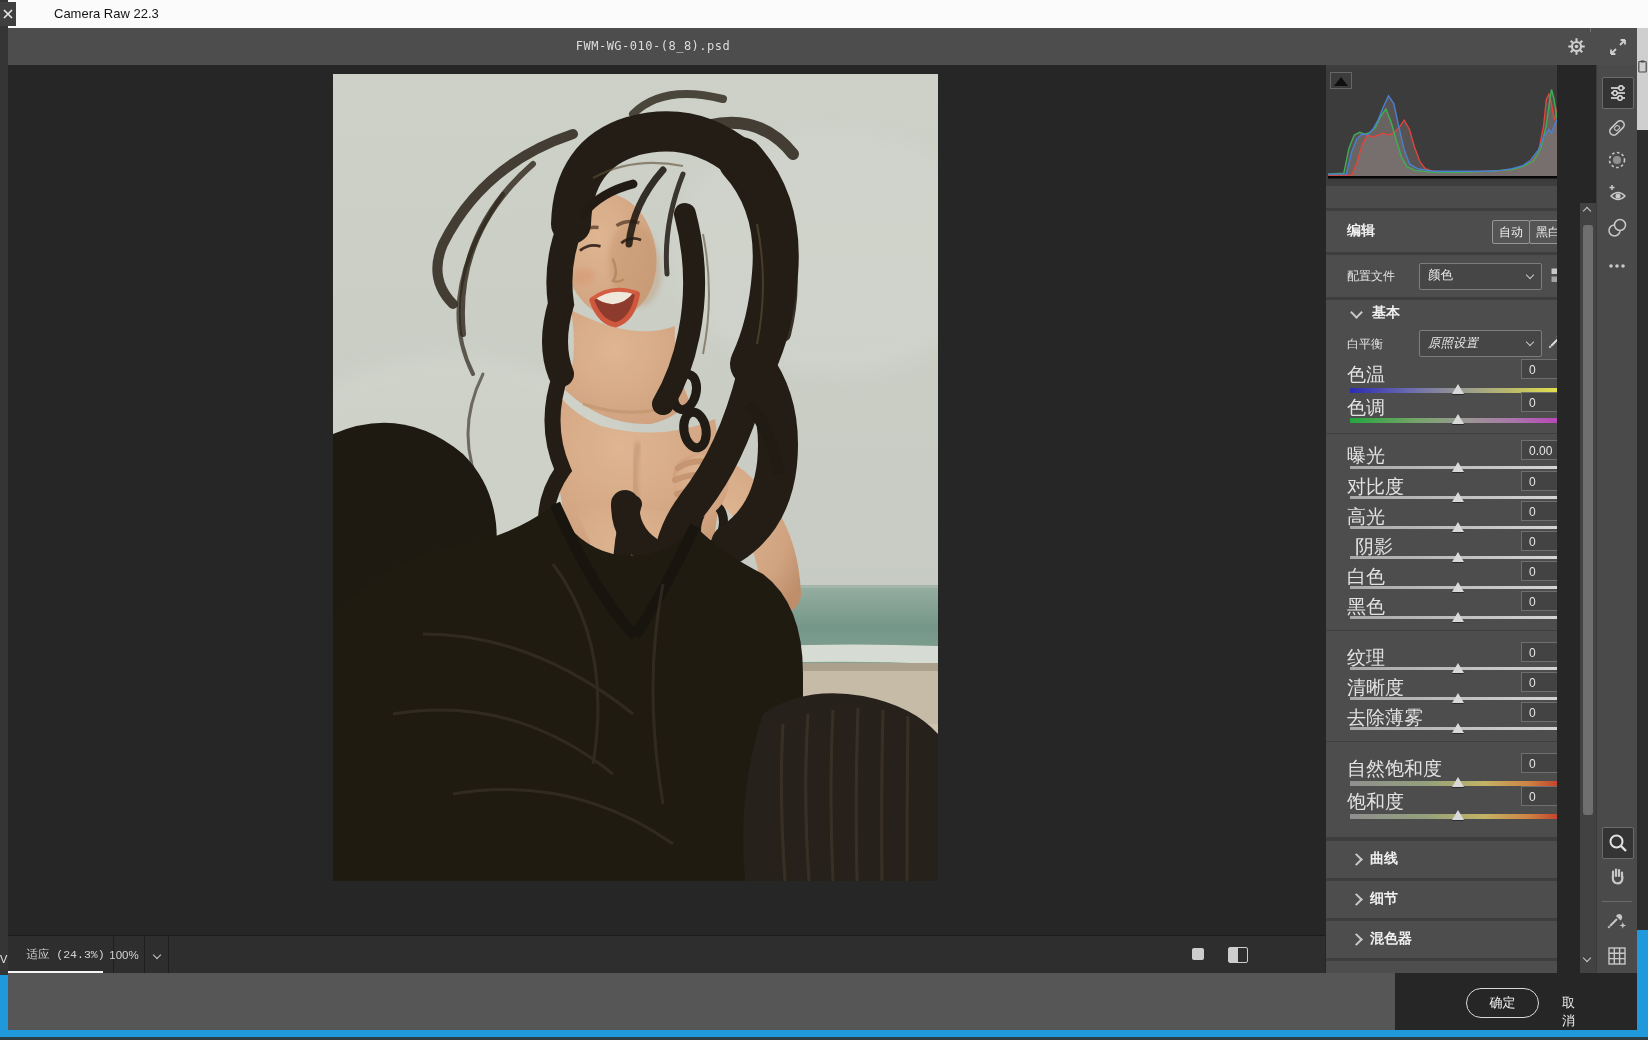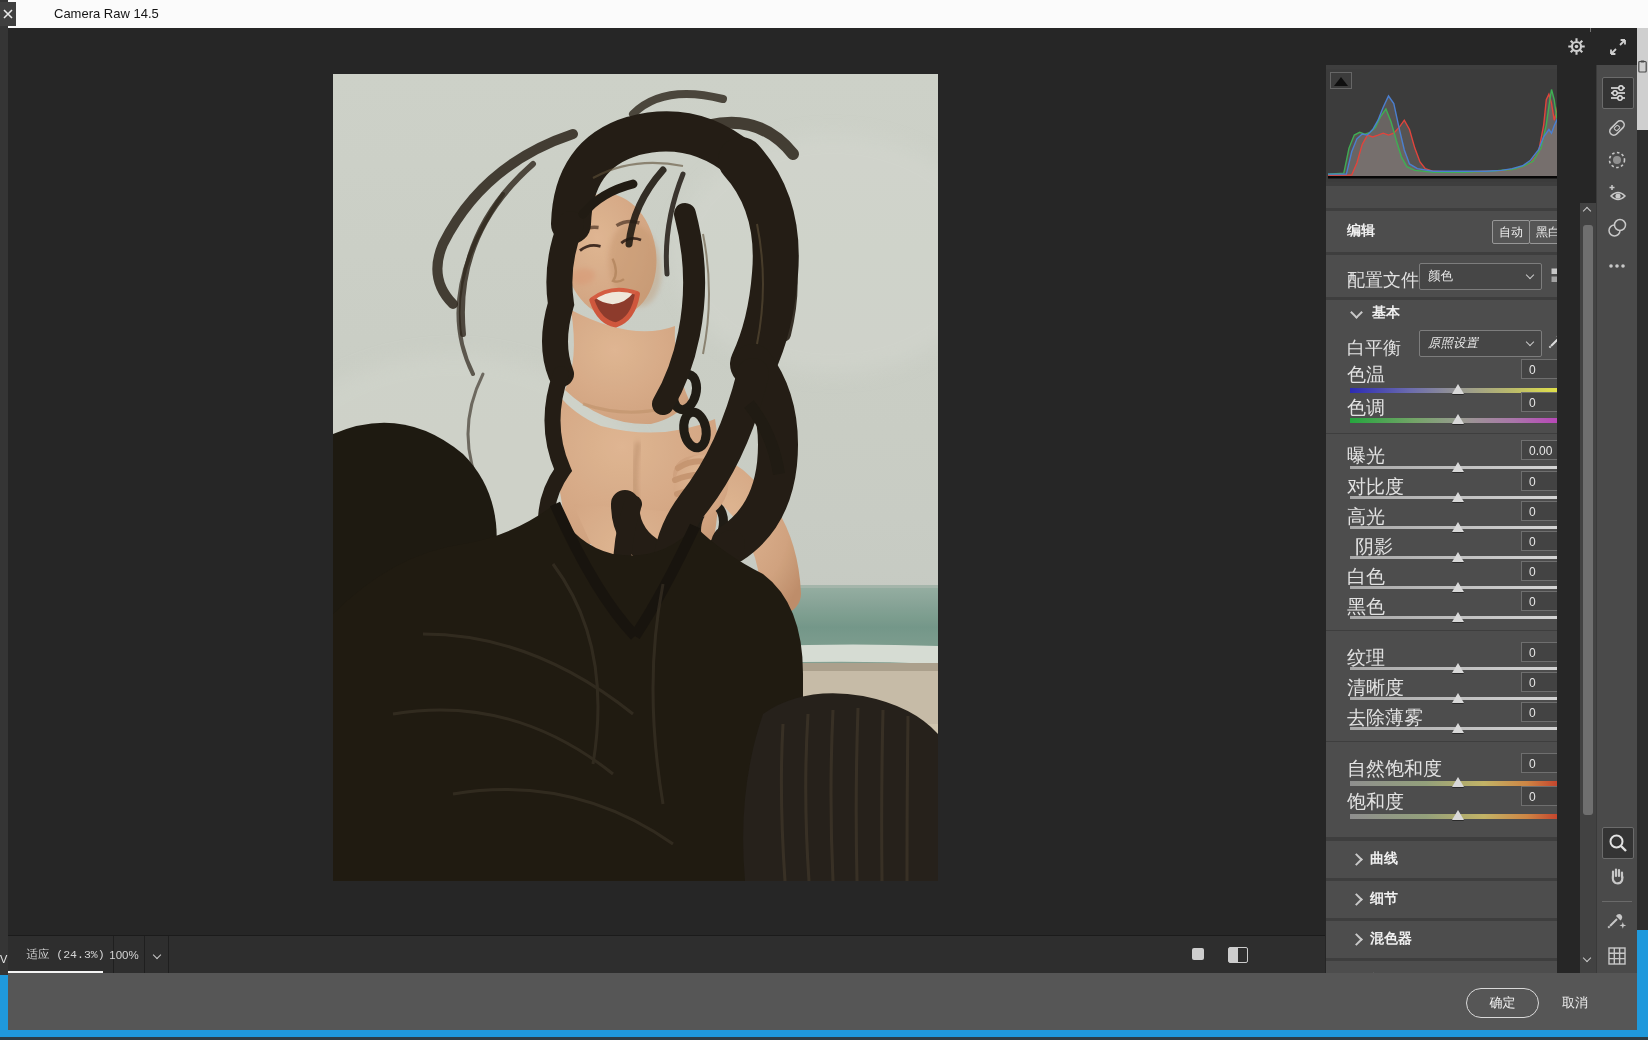--- a/index.html
+++ b/index.html
@@ -37,21 +37,21 @@
   .rightpanel{left:1326px;top:65px;width:231px;height:908px;background:#3e3e3e;overflow:hidden;z-index:10;}
   .row{position:absolute;left:0;width:267px;background:#4d4d4d;}
   #histo{top:4px;height:113px;background:#3c3c3c;}
   #histsvg{position:absolute;left:2px;top:6px;}
   .clipbox{position:absolute;top:3px;width:20px;height:15px;border:1px solid rgba(255,255,255,.22);display:flex;align-items:flex-end;justify-content:center;}
   .clip-tri{width:0;height:0;border-left:7px solid transparent;border-right:7px solid transparent;border-bottom:9px solid #0f0f0f;margin-bottom:2px;}
   #infostrip{top:121px;height:22px;background:#4b4b4b;}
   #editrow{top:146px;height:41px;}
   #profilerow{top:190px;height:42px;}
   #basic{top:235px;height:537px;}
-  .panel-label{position:absolute;left:21px;color:#e2e2e2;font-size:18px;}
+  .panel-label{position:absolute;left:21px;color:#e2e2e2;font-size:12px;}
   .panel-title{position:absolute;color:#f0f0f0;font-size:14px;font-weight:bold;}
   .pbtn{position:absolute;top:9px;height:22px;line-height:22px;padding:0 6px;background:#555555;border:1px solid #979797;
         border-radius:2px;color:#efefef;font-size:12px;}
   .ddl{position:absolute;left:93px;width:113px;height:25px;background:#464646;border:1px solid #7d7d7d;border-radius:2px;
        color:#e8e8e8;font-size:12.5px;line-height:24px;padding-left:8px;box-sizing:content-box;}
   .chev{display:inline-block;width:7px;height:7px;border-right:2px solid #c9c9c9;border-bottom:2px solid #c9c9c9;}
   .chev.down{transform:rotate(45deg);}
   .chev.right{transform:rotate(-45deg);}
   .chev.up{transform:rotate(-135deg);}
   .chev.sm{width:5px;height:5px;border-width:1.5px;}
@@ -84,48 +84,51 @@
   .sb-chev{position:absolute;left:4px;}
 
   
   .toolcol{left:1596px;top:65px;width:41px;height:908px;background:#4a4a4a;border-left:1px solid #3a3a3a;z-index:11;}
   .tool{position:absolute;left:9px;width:22px;height:22px;}
   .tool-box{position:absolute;left:5px;width:30px;height:30px;background:#343434;border:1px solid #6b6b6b;border-radius:2px;
             display:flex;align-items:center;justify-content:center;}
   .tool-sep{position:absolute;left:5px;width:30px;height:1px;background:#6a6a6a;}
 
   
-  .footer{left:8px;top:973px;width:1629px;height:57px;background:#565656;z-index:12;}
+  .footer{left:8px;top:973px;width:1387px;height:57px;background:#565656;z-index:12;}
   .ok-btn{position:absolute;left:1458px;top:15px;width:71px;height:28px;border:1px solid #d9d9d9;border-radius:15px;
           color:#f2f2f2;font-size:13px;text-align:center;line-height:27px;}
   .cancel-btn{position:absolute;left:1554px;top:21px;color:#eeeeee;font-size:13px;}
 
   
   .rs1{left:1637px;top:0;width:11px;height:28px;background:#fbfbfb;z-index:35;}
   .rs2{left:1637px;top:28px;width:11px;height:102px;background:#cfcfcf;z-index:35;}
   .rs2 svg{position:absolute;left:1px;top:32px;}
   .rs3{left:1637px;top:130px;width:11px;height:800px;background:#2c2c2c;z-index:35;}
   .rs4{left:1637px;top:930px;width:11px;height:110px;background:#1f99dc;z-index:35;}
   .bottom-blue{left:0;top:1030px;width:1648px;height:7px;background:#1f99dc;z-index:50;}
   .bottom-teal{left:0;top:1037px;width:1648px;height:3px;background:#2e3d44;z-index:50;}
 </style>
 </head>
 <body>
 
 <div id="stage">
 
   <div class="abs titlebar">
-    <div class="titlebar-text">Camera Raw 14.5</div>
+    <div class="titlebar-text">Camera Raw 22.3</div>
   </div>
   <div class="abs corner-icon">
     <svg width="10" height="10" viewBox="0 0 10 10">
       <path d="M1 1 L9 9 M9 1 L1 9" stroke="#e9e9e9" stroke-width="1.6" fill="none"></path>
     </svg>
   </div>
 
+  <div class="abs filebar">
+    <div class="filename">FWM-WG-010-(8_8).psd</div>
+  </div>
   <div class="abs icon-btn" style="left:1567px;top:37px;z-index:21;">
     <svg width="19" height="19" viewBox="0 0 18 18">
       <g stroke="#cfcfcf" stroke-width="2" fill="none">
         <circle cx="9" cy="9" r="4.3"></circle>
         <path d="M9 1.2 V4 M9 14 V16.8 M1.2 9 H4 M14 9 H16.8 M3.5 3.5 L5.5 5.5 M12.5 12.5 L14.5 14.5 M14.5 3.5 L12.5 5.5 M5.5 12.5 L3.5 14.5"></path>
       </g>
       <circle cx="9" cy="9" r="1.7" fill="#cfcfcf"></circle>
     </svg>
   </div>
   <div class="abs fb-sep" style="z-index:21;"></div>
@@ -305,21 +308,21 @@
     <div class="row" id="infostrip"></div>
 
     <div class="row" id="editrow">
       <div class="panel-title" style="left:21px;top:11px;">编辑</div>
       <div class="pbtn" style="left:166px;">自动</div>
       <div class="pbtn" style="left:203px;">黑白</div>
     </div>
 
     <div class="row" id="profilerow">
       <div class="panel-label" style="top:13px;">配置文件</div>
-      <div class="ddl" style="top:8px;">
+      <div class="ddl" style="top:8px;font-family:Liberation Mono, monospace;">
         <span>颜色</span>
         <span class="chev down sm"></span>
       </div>
       <div class="abs" style="left:224px;top:12px;">
         <svg width="18" height="18" viewBox="0 0 18 18">
           <g fill="#c8c8c8">
               <rect x="1.5" y="1.5" width="5.5" height="5.5"></rect>
               <rect x="9.5" y="1.5" width="5.5" height="5.5" opacity=".7"></rect>
               <rect x="1.5" y="9.5" width="5.5" height="5.5" opacity=".7"></rect>
             </g>

